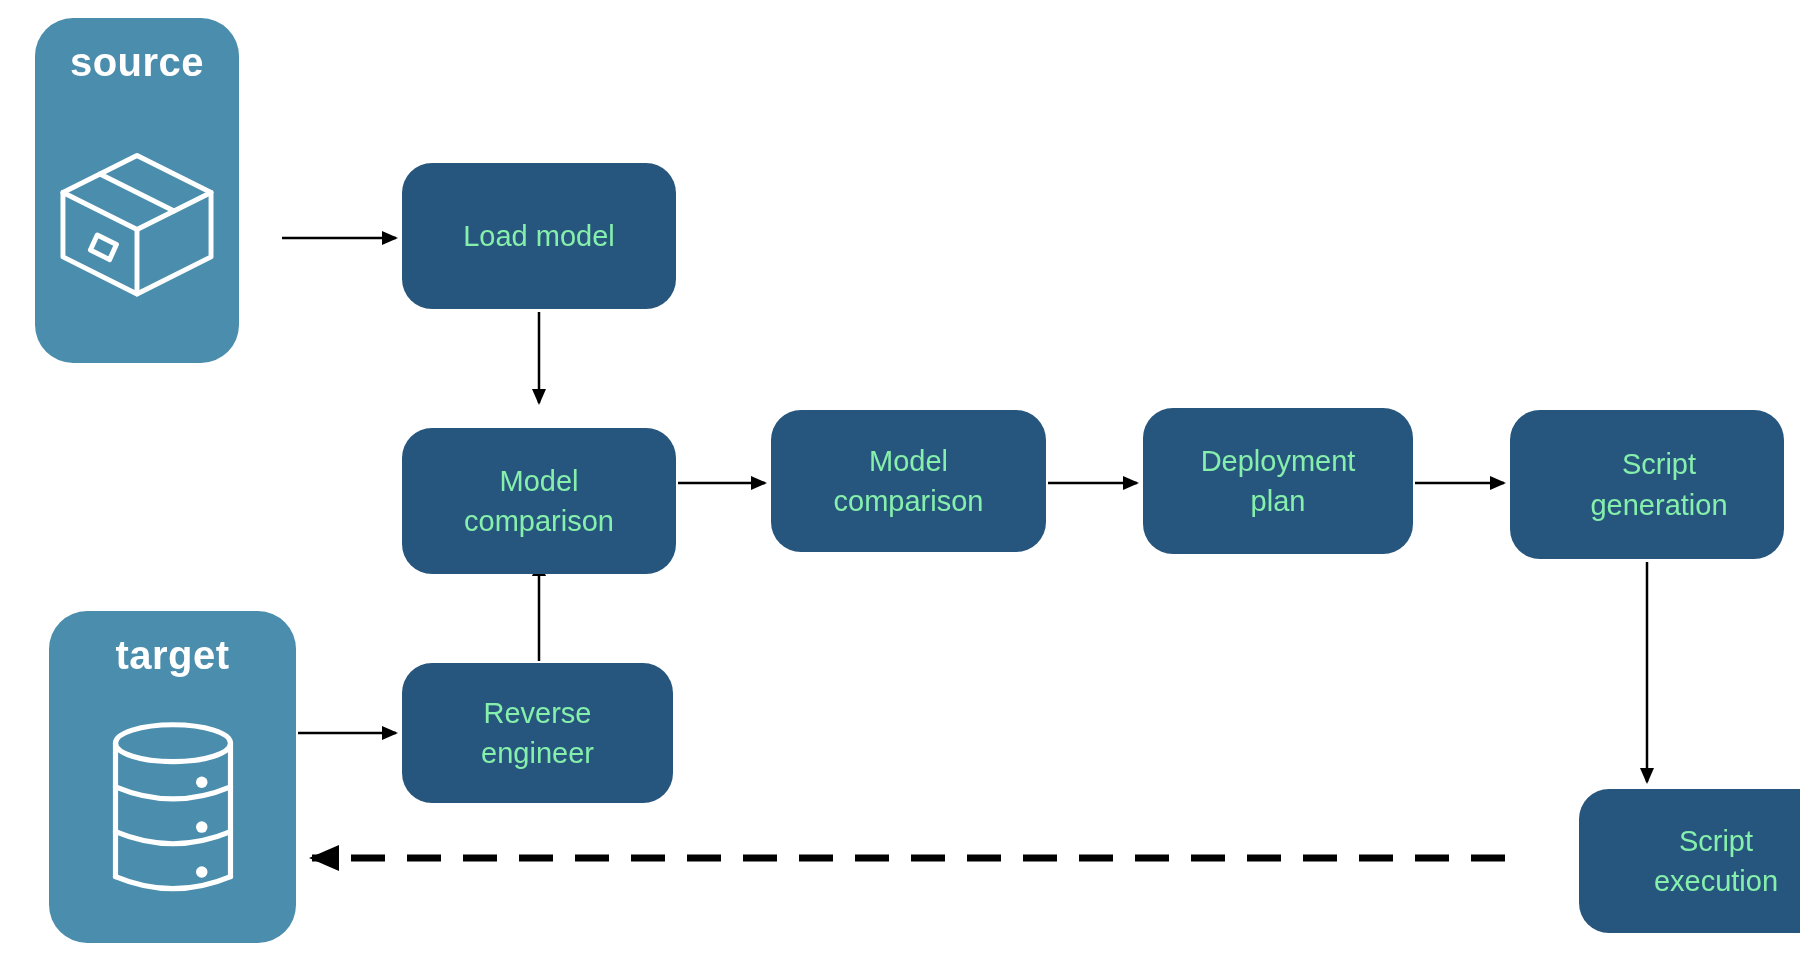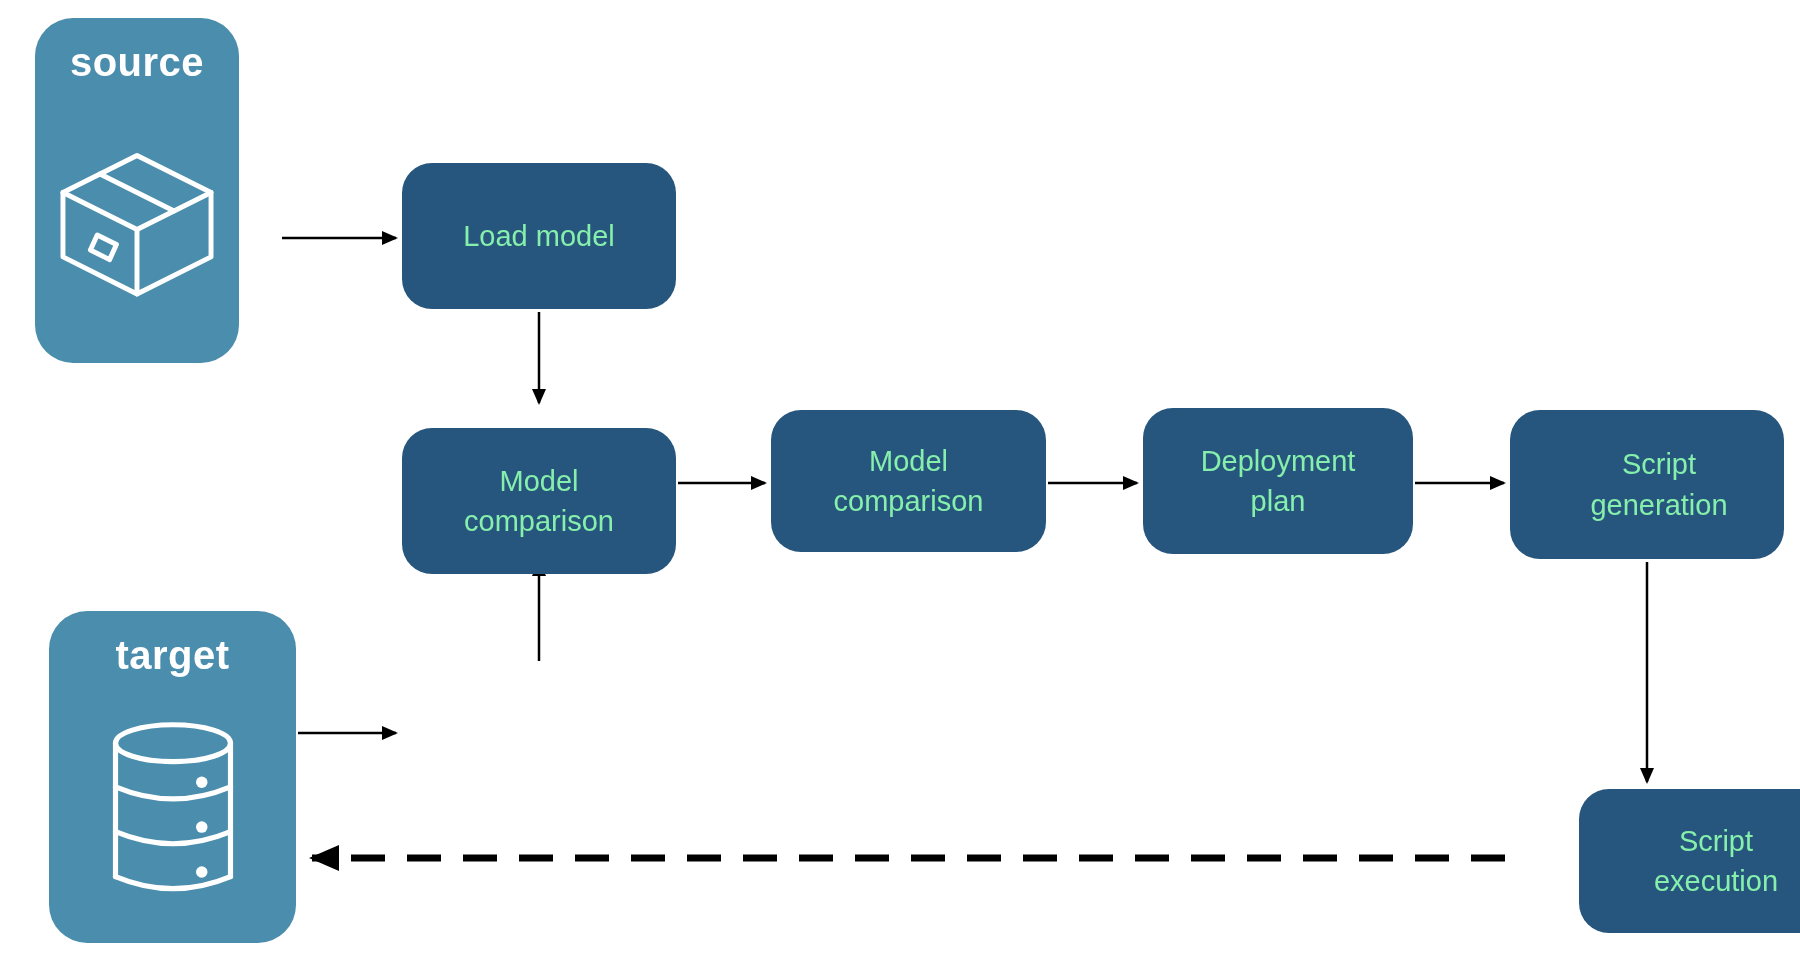--- a/index.html
+++ b/index.html
@@ -140,17 +140,20 @@
   </div>
   <div id="model-differences" class="node">
     <span>Model comparison</span>
   </div>
   <div id="deployment-plan" class="node">
     <span>Deployment plan</span>
   </div>
   <div id="script-generation" class="node">
     <span>Script generation</span>
   </div>
+  <div id="reverse-engineer" class="node">
+    <span>Reverse engineer</span>
+  </div>
   <div id="script-execution" class="node">
     <span>Script execution</span>
   </div>
 
 </div>
 
 </body></html>

